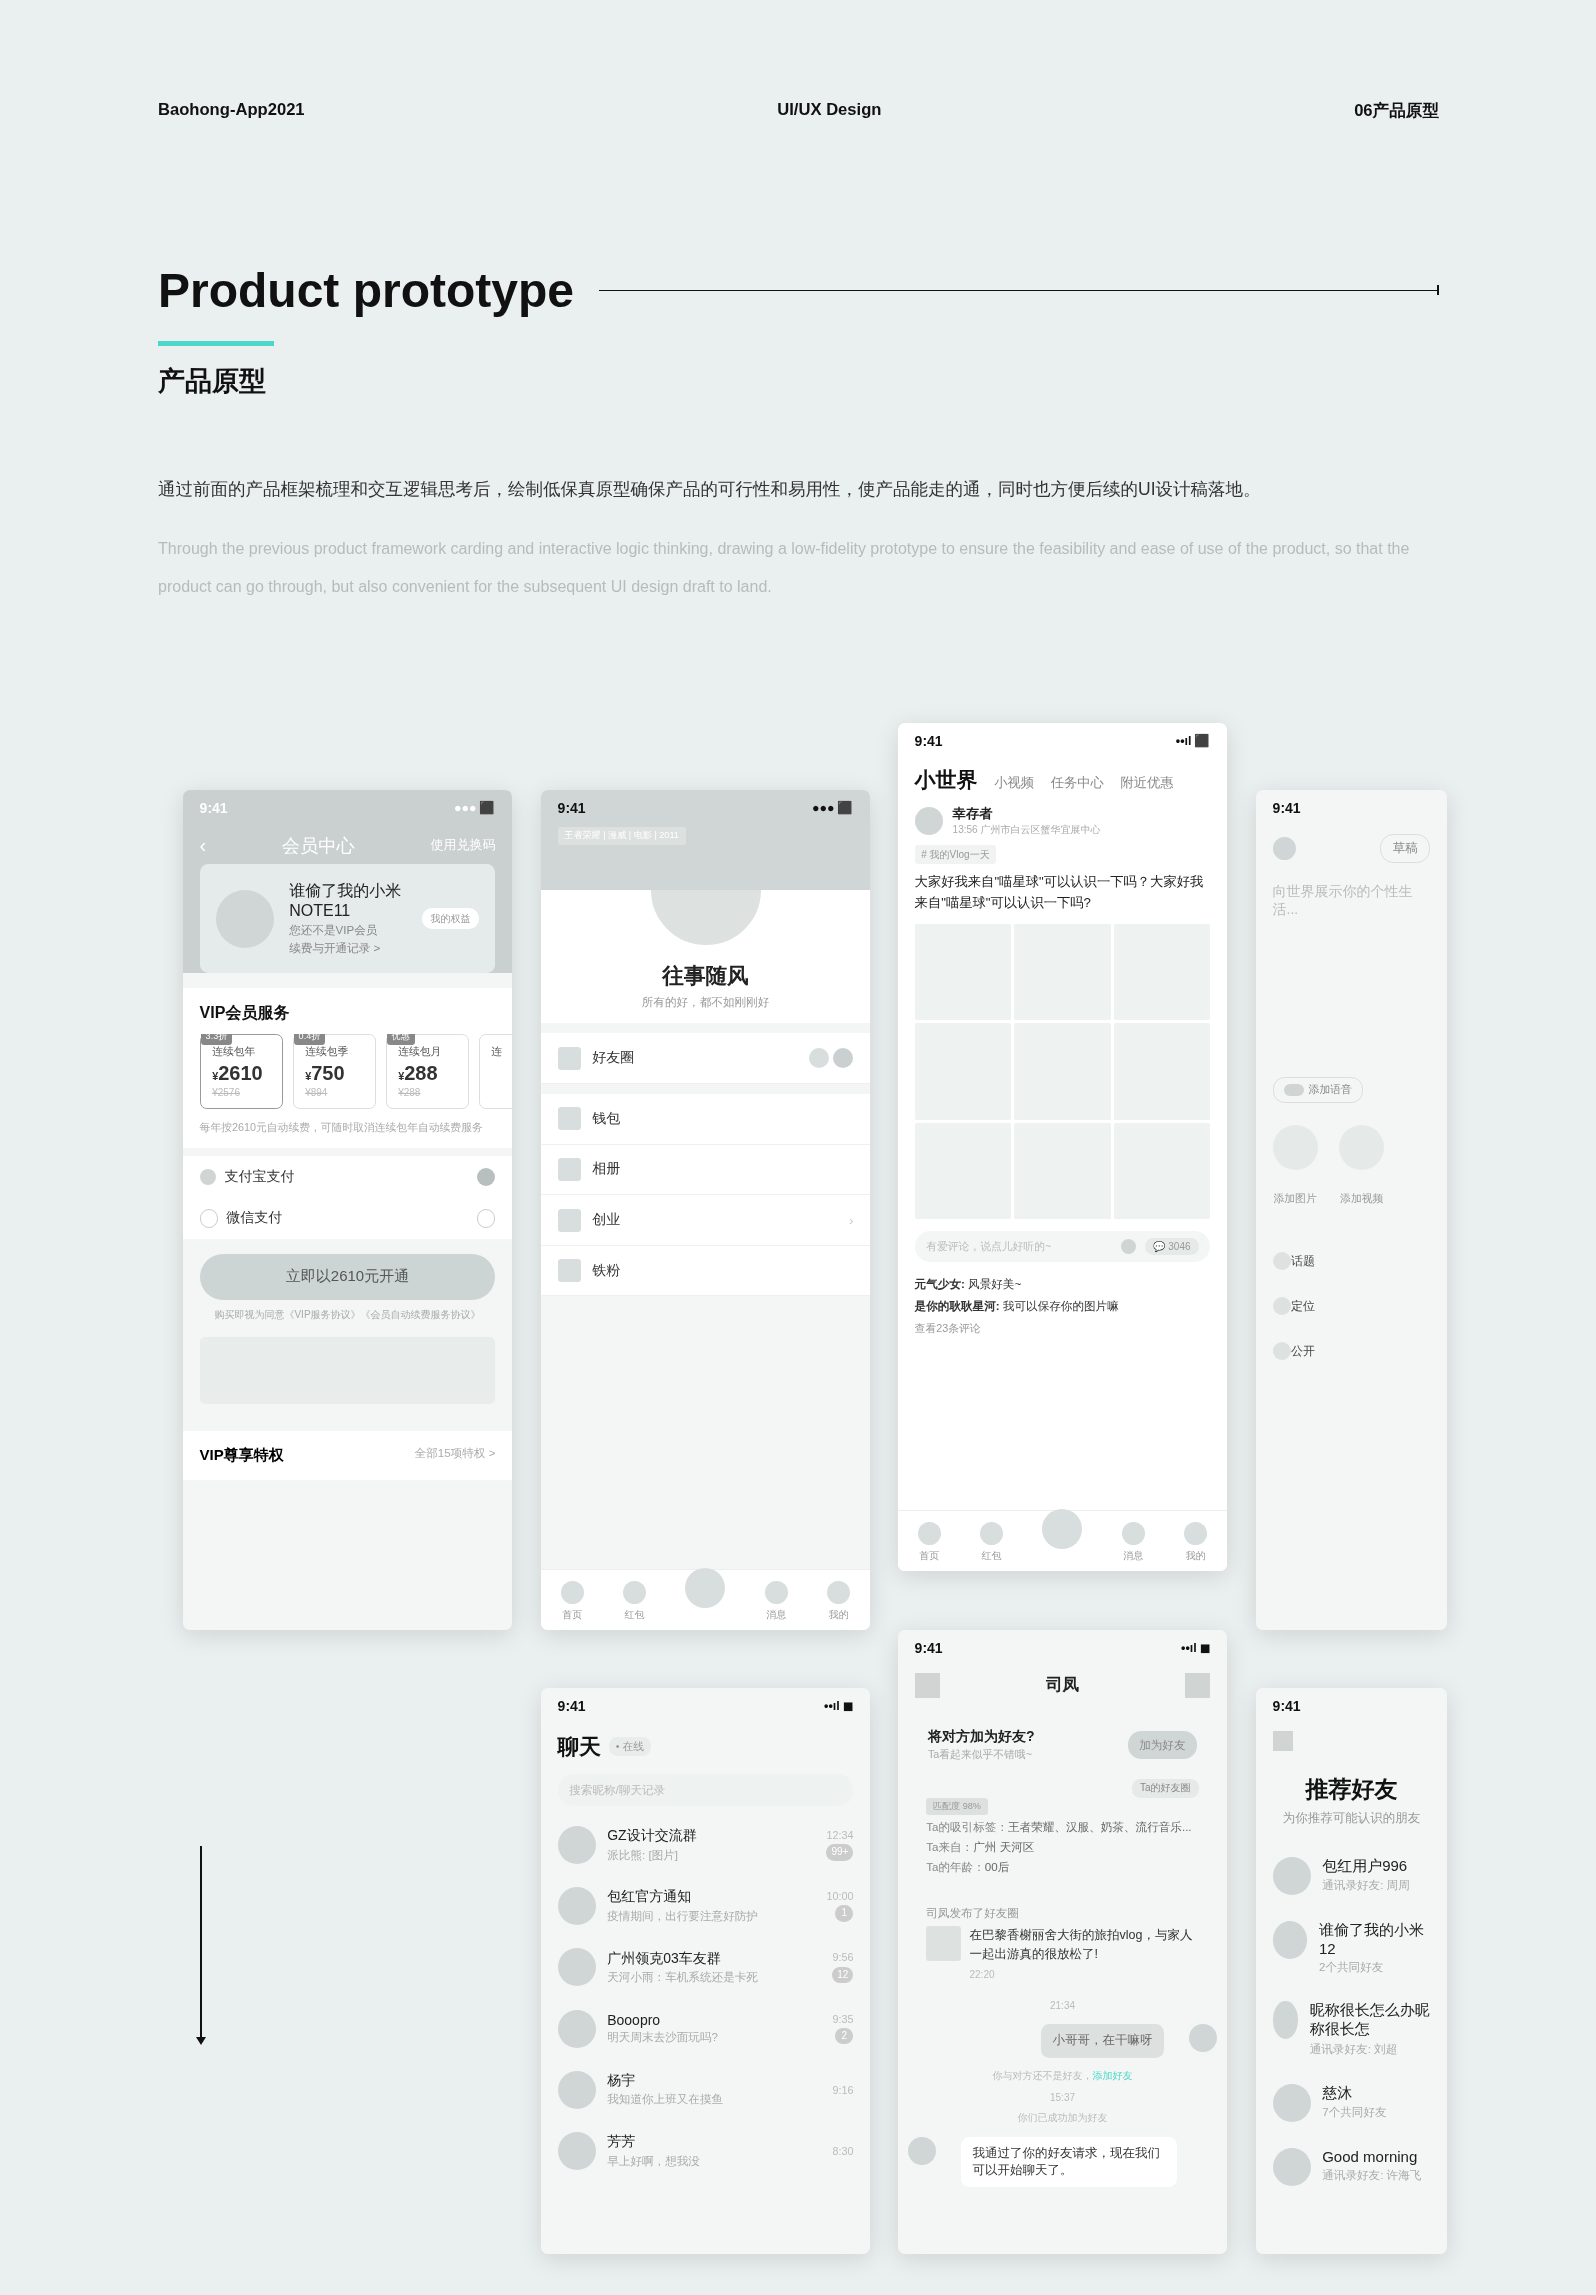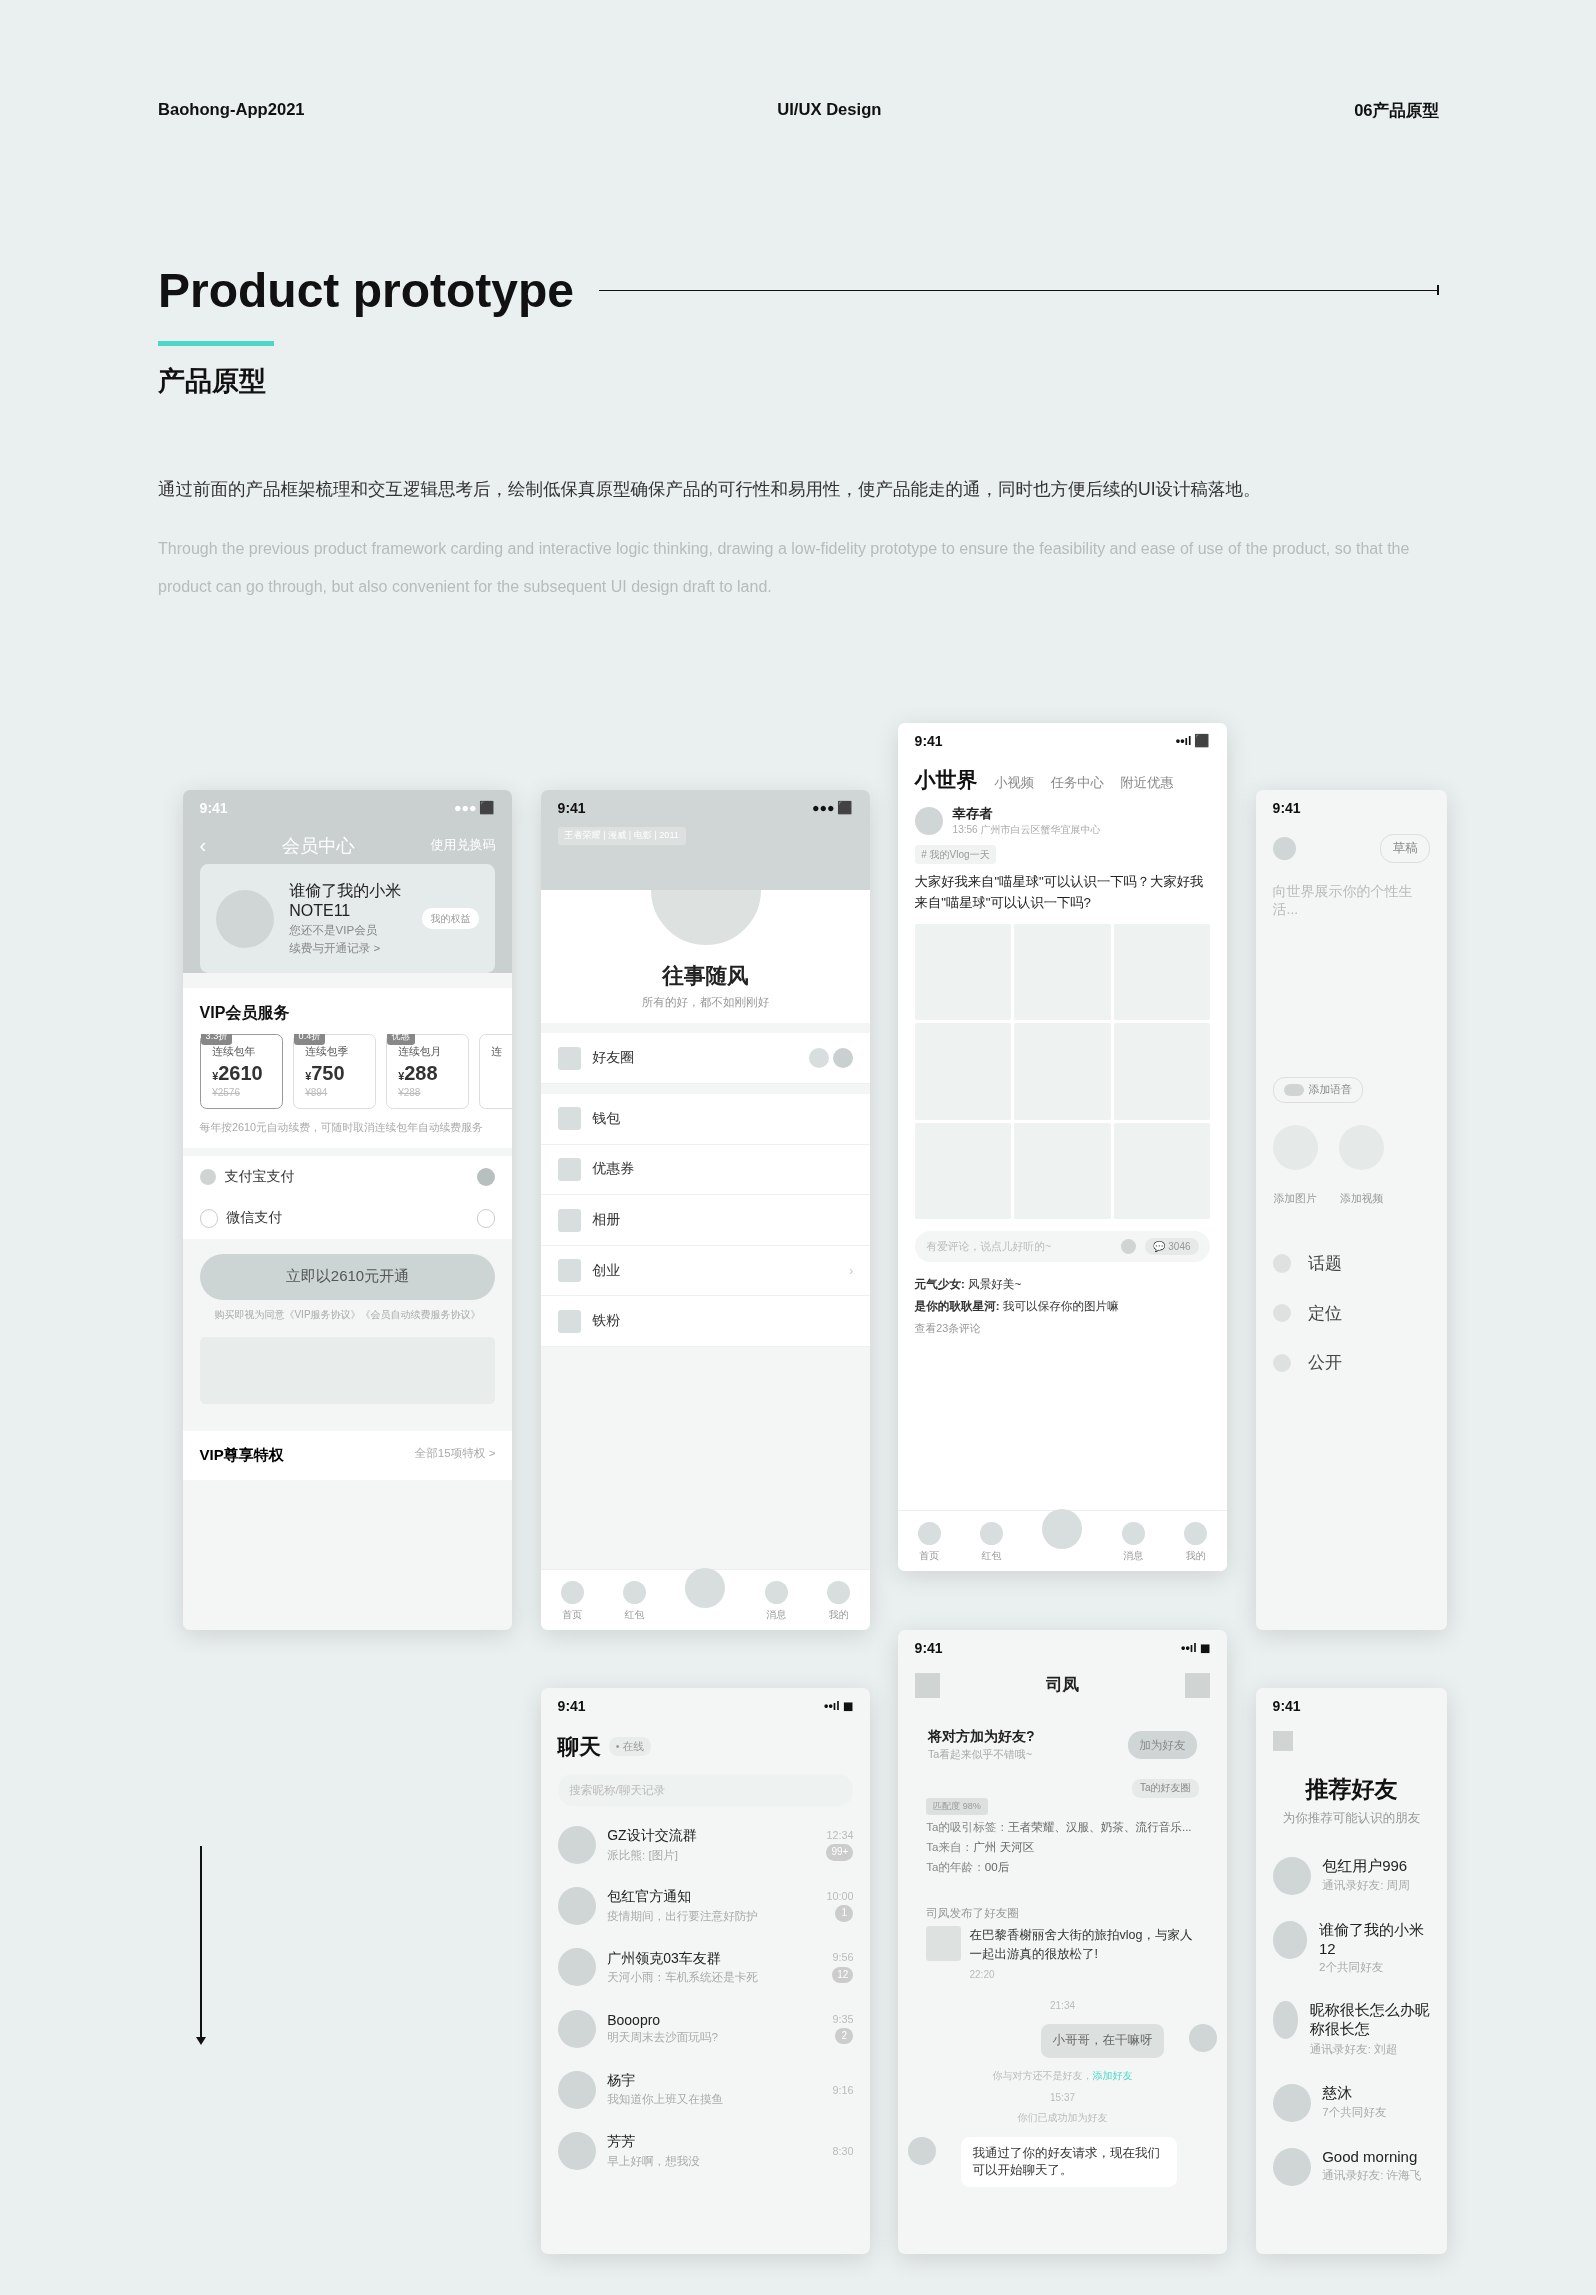--- a/index.html
+++ b/index.html
@@ -87,21 +87,21 @@
 .cm-row{font-size:11.6px;color:#333;padding:3.3px 0;}
 .cm-row .who{font-weight:600;}
 .cm-more{font-size:10.8px;color:#999;margin-top:5px;}
 
 .comp-top{display:flex;align-items:center;gap:10px;padding:8.3px 16.6px;}
 .comp-ph{color:#bbb;font-size:14px;padding:11.6px 16.6px;}
 .comp-pill{display:inline-flex;align-items:center;gap:5px;border:0.8px solid #ddd;border-radius:11.6px;padding:5px 10px;font-size:10.8px;color:#888;margin:13.3px 16.6px;}
 .comp-add{display:flex;gap:21.6px;padding:8.3px 16.6px;}
 .comp-add .it{display:flex;flex-direction:column;align-items:center;gap:22px;font-size:10.8px;color:#999;}
 .comp-add .ic{width:45px;height:45px;border-radius:50%;background:#e5e9e8;}
-.opt-row{display:flex;align-items:center;gap:17px;padding:13.3px 16.6px;font-size:17px;color:#444;}
+.opt-row{display:flex;align-items:center;gap:0;padding:13.3px 16.6px;font-size:12px;color:#444;}
 .opt-row .ic{width:18.3px;height:18.3px;border-radius:50%;background:#dde2e1;}
 
 .chat-hd{display:flex;align-items:center;gap:8.3px;padding:8.3px 16.6px;}
 .chat-hd .t{font-size:21.6px;font-weight:700;color:#111;}
 .chat-hd .s{font-size:10.8px;color:#999;background:#e8edec;padding:2.5px 6.7px;border-radius:8.3px;}
 .search{margin:5px 16.6px 8.3px;background:#eef2f1;border-radius:15px;padding:8.3px 11.6px;font-size:11.6px;color:#bbb;}
 .chat-item{display:flex;gap:11.6px;padding:11.6px 16.6px;align-items:center;}
 .chat-info{flex:1;}
 .chat-nm{font-size:14px;font-weight:500;color:#222;}
 .chat-sub{font-size:11.6px;color:#aaa;margin-top:2.5px;}
@@ -262,24 +262,20 @@
           <div class="menu-badge"></div>
           <div class="menu-badge" style="background:#c9d0cf;margin-left:-6.7px;"></div>
         </div>
       <div style="height:10px;"></div>
       <div class="menu-item">
           <div class="menu-ic"></div>
           <div class="menu-tx">钱包</div>
         </div>
       <div class="menu-item">
           <div class="menu-ic"></div>
-          <div class="menu-tx">优惠券</div>
-        </div>
-      <div class="menu-item">
-          <div class="menu-ic"></div>
           <div class="menu-tx">相册</div>
         </div>
       <div class="menu-item">
           <div class="menu-ic"></div>
           <div class="menu-tx">创业</div>
           <span style="color:#ccc;">›</span>
         </div>
       <div class="menu-item">
           <div class="menu-ic"></div>
           <div class="menu-tx">铁粉</div>

